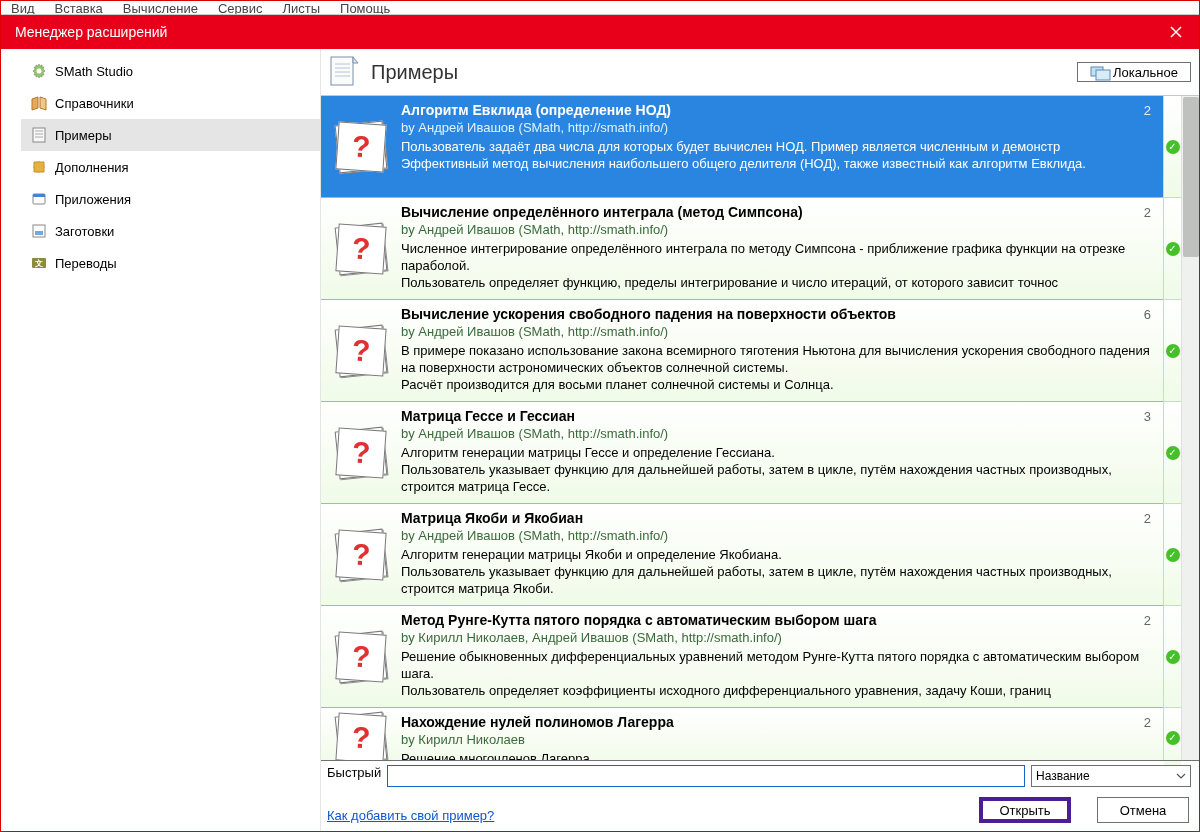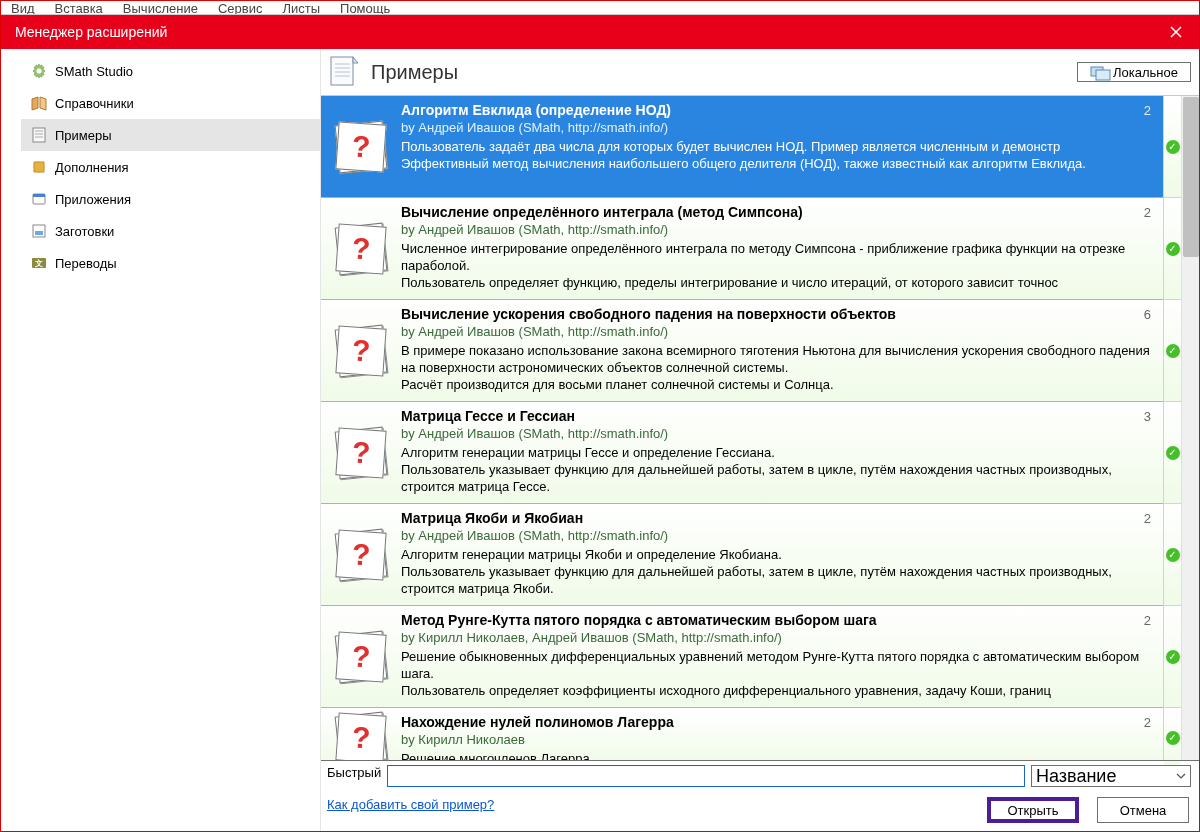--- a/index.html
+++ b/index.html
@@ -39,22 +39,22 @@
 .item.selected .author{color:#dff2ff;}
 .item .desc{font-size:13px;margin-top:4px;line-height:1.3;overflow:hidden;}
 .status-col{width:18px;display:flex;flex-direction:column;border-left:1px solid #c4e0b4;}
 .status-cell{flex:1;display:flex;align-items:center;justify-content:center;border-bottom:1px solid #c4e0b4;background:linear-gradient(to bottom,#ffffff 0%, #f0fbe8 100%);}
 .chk{width:14px;height:14px;border-radius:50%;background:#46c028;display:flex;align-items:center;justify-content:center;color:#fff;font-size:10px;}
 .scrollbar{width:18px;background:#f0f0f0;border-left:1px solid #e0e0e0;}
 .scroll-thumb{width:16px;margin:1px;height:160px;background:#c0c0c0;border-radius:2px;}
 .footer1{display:flex;border-top:1px solid #707070;padding:4px 8px 4px 6px;gap:6px;}
 .footer1 label{font-size:13px;}
 .footer1 input{flex:1;height:22px;border:1px solid #1666c9;padding:0 4px;font-size:13px;}
-.footer1 .combo{width:160px;height:22px;border:1px solid #707070;display:flex;align-items:center;padding:1px 4px;justify-content:space-between;background:#fff;cursor:pointer;font-size:18px;}
-.footer2{display:flex;align-items:flex-start;padding:6px 10px 8px 6px;gap:18px;}
+.footer1 .combo{width:160px;height:22px;border:1px solid #707070;display:flex;align-items:center;padding:1px 4px;justify-content:space-between;background:#fff;cursor:pointer;font-size:12px;}
+.footer2{display:flex;align-items:flex-end;padding:6px 10px 8px 6px;gap:26px;}
 .footer2 .link{color:#0b57d0;text-decoration:underline;cursor:pointer;font-size:13px;flex:1;}
 .footer2 button{min-width:92px;height:26px;border:1px solid #707070;background:#fff;cursor:pointer;font-size:13px;}
 .footer2 button.primary{border:4px solid #4c1d95;}
 svg{display:block;}
 </style>
 </head>
 <body>
 
 <div class="window">
   <div class="menubar">

